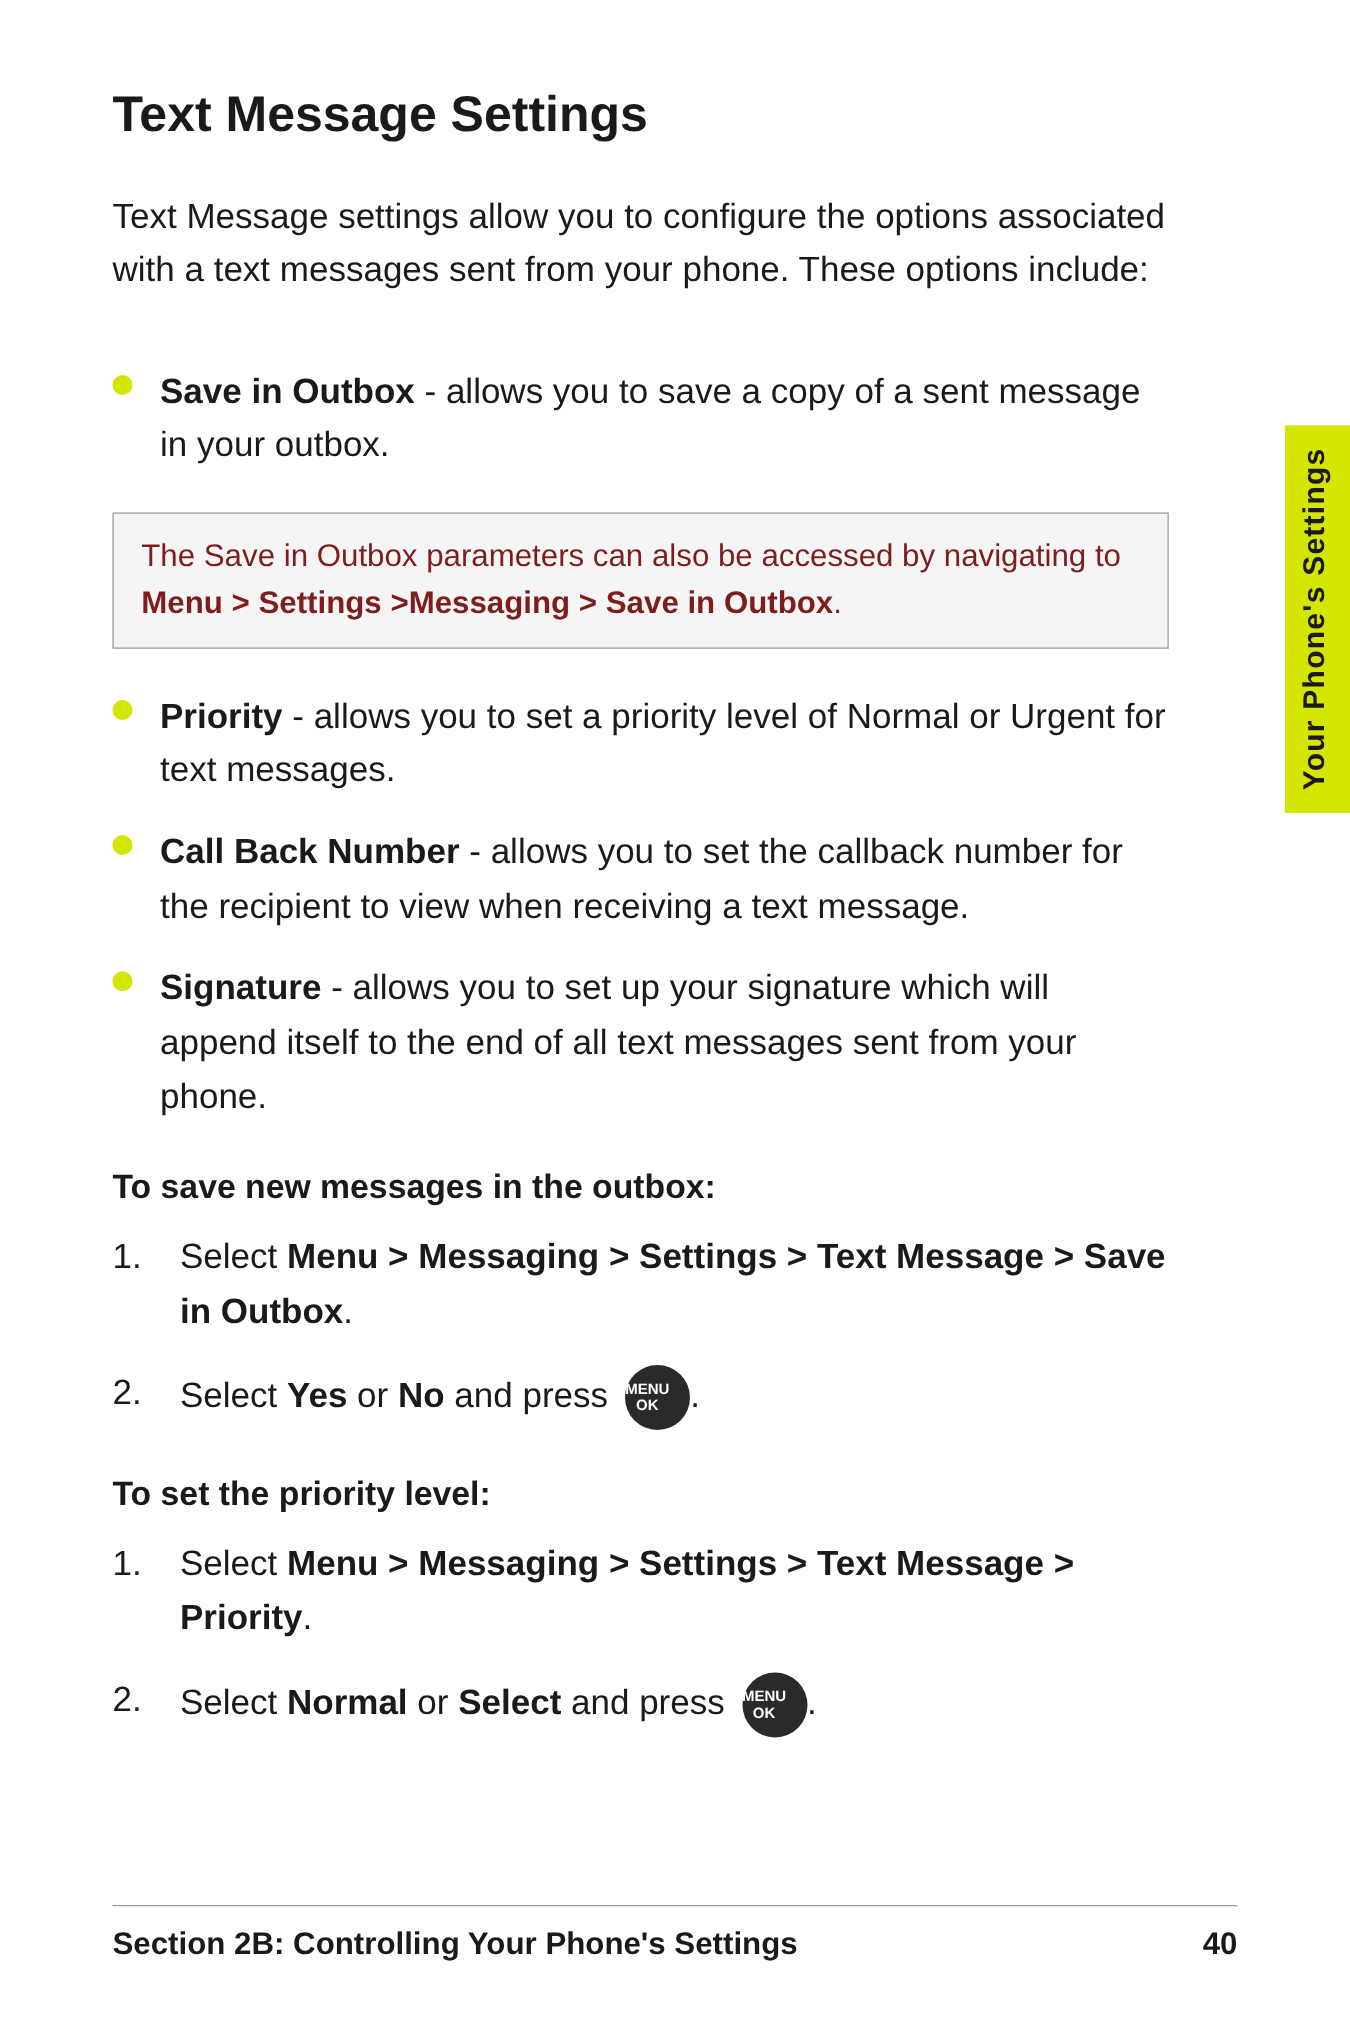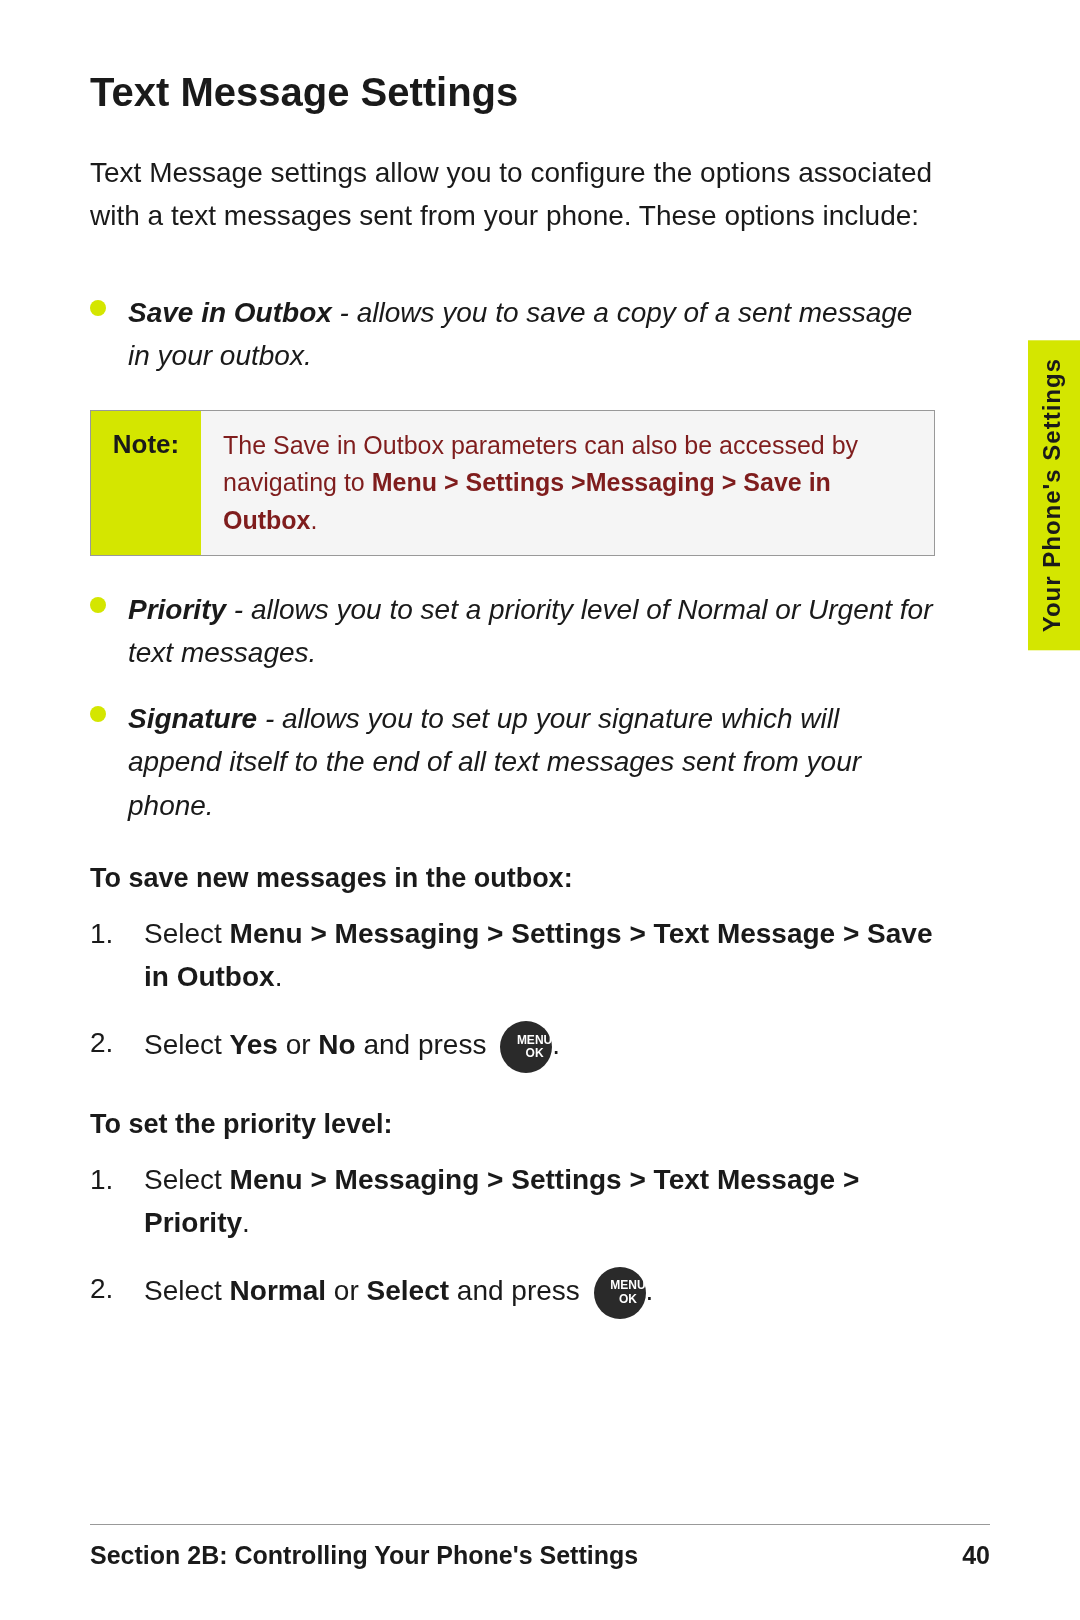--- a/index.html
+++ b/index.html
@@ -55,21 +55,20 @@
       line-height: 1.55;
       margin-bottom: 53px;
     }
 
     .bullet-item {
       display: flex;
       align-items: flex-start;
       margin-bottom: 22px;
       font-size: 28px;
       line-height: 1.55;
-      font-style: italic;
     }
 
     .bullet-dot {
       width: 16px;
       height: 16px;
       background: #d4e600;
       border-radius: 50%;
       margin-top: 9px;
       margin-right: 22px;
       flex-shrink: 0;
@@ -134,21 +133,21 @@
       min-width: 36px;
     }
 
     .num-content {
       flex: 1;
     }
 
     .menu-btn {
       display: inline-flex;
       align-items: center;
-      justify-content: flex-end;
+      justify-content: flex-start;
       width: 52px;
       height: 52px;
       background: #2a2a2a;
       border-radius: 50%;
       color: #ffffff;
       font-size: 14px;
       font-weight: bold;
       text-align: center;
       vertical-align: middle;
       line-height: 1.1;
@@ -202,35 +201,38 @@
     <div class="intro-para">Text Message settings allow you to configure the options associated with a text messages sent from your phone. These options include:</div>
 
     <div class="bullet-item">
       <div class="bullet-dot"></div>
       <div class="bullet-text">
         <strong>Save in Outbox</strong><span> - allows you to save a copy of a sent message in your outbox.</span>
       </div>
     </div>
 
     <div class="note-box">
-      <div class="note-label">
-        <strong>Note:</strong>
-      </div>
       <div class="note-content">
         <span>The Save in Outbox parameters can also be accessed by navigating to </span><strong>Menu &gt; Settings &gt;Messaging &gt; Save in Outbox</strong><span>.</span>
       </div>
     </div>
 
     <div class="bullet-item">
       <div class="bullet-dot"></div>
       <div class="bullet-text">
         <strong>Priority</strong><span> - allows you to set a priority level of Normal or Urgent for text messages.</span>
       </div>
     </div>
 
+    <div class="bullet-item">
+      <div class="bullet-dot"></div>
+      <div class="bullet-text">
+        <strong>Call Back Number</strong><span> - allows you to set the callback number for the recipient to view when receiving a text message.</span>
+      </div>
+    </div>
 
     <div class="bullet-item">
       <div class="bullet-dot"></div>
       <div class="bullet-text">
         <strong>Signature</strong><span> - allows you to set up your signature which will append itself to the end of all text messages sent from your phone.</span>
       </div>
     </div>
 
     <div class="section-heading">To save new messages in the outbox:</div>
 

